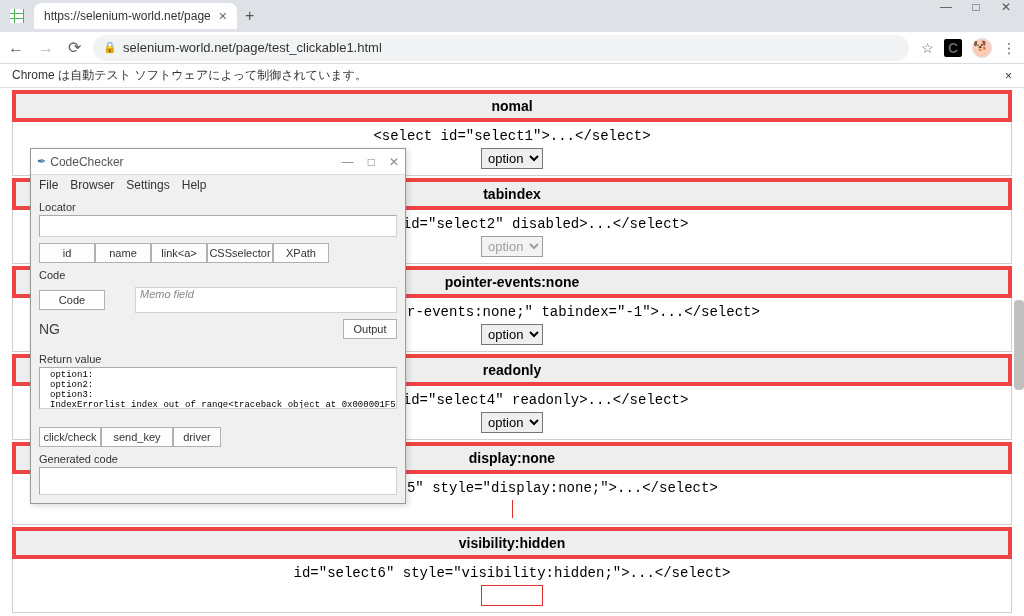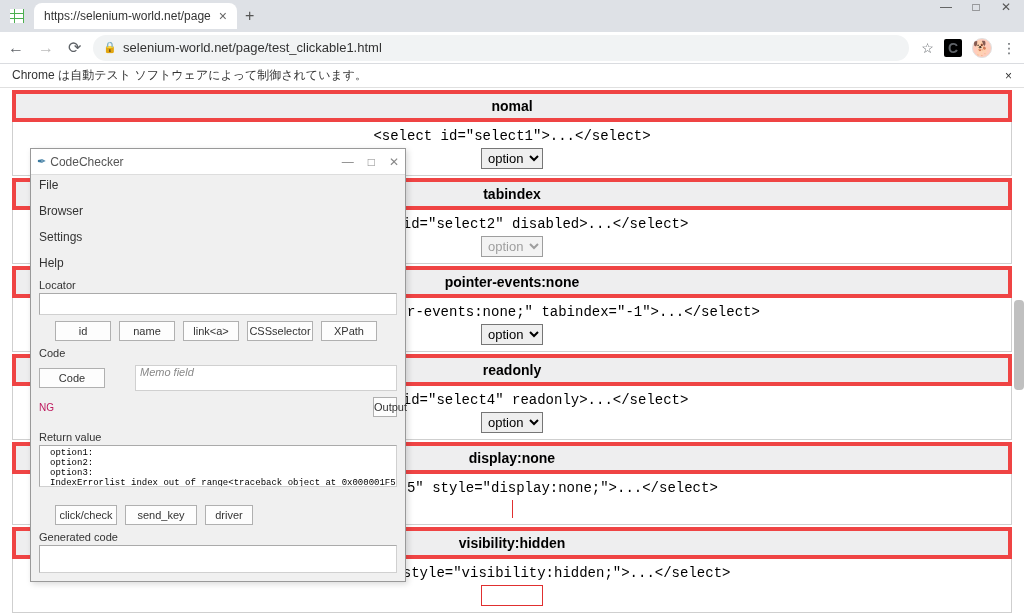--- a/index.html
+++ b/index.html
@@ -39,33 +39,33 @@
 .red-box { border: 1px solid #e03030; width: 62px; height: 21px; margin: 4px auto 0; }
 .red-line { border-left: 1px solid #e03030; height: 18px; width: 1px; margin: 4px auto 0; }
 .big-heading { border-left: 4px solid #2a6890; padding: 2px 8px; font-size: 20px; font-weight: 500; color: #444; margin-top: 16px; }
 
 
 .codechecker { position: absolute; left: 30px; top: 148px; width: 376px; background: #f0f0f0; border: 1px solid #999; box-shadow: 2px 2px 6px rgba(0,0,0,0.15); font-size: 11px; }
 .cc-titlebar { height: 26px; background: #fff; display: flex; align-items: center; justify-content: space-between; padding: 0 6px; border-bottom: 1px solid #ddd; }
 .cc-title-left { display: flex; align-items: center; gap: 4px; color: #555; font-size: 12px; }
 .cc-feather { color: #3b7aa0; font-size: 11px; }
 .cc-wincontrols { display: flex; gap: 14px; color: #888; font-size: 12px; }
-.cc-menu { display: flex; gap: 12px; padding: 3px 8px; background: #f0f0f0; font-size: 12px; color: #333; flex-direction: column; }
+.cc-menu { display: flex; gap: 12px; padding: 3px 8px; background: #f0f0f0; font-size: 12px; color: #333; }
 .cc-body { padding: 4px 8px 8px; }
 .cc-label { font-size: 11px; color: #333; margin: 2px 0; }
 .cc-input { width: 100%; height: 22px; background: #fff; border: 1px solid #d0d0d0; border-top-color: #aaa; border-left-color: #aaa; }
-.cc-btn-row { display: flex; gap: 8px; margin: 6px 16px; }
+.cc-btn-row { display: flex; gap: 0; margin: 6px 0; }
 .cc-btn { background: #fdfdfd; border: 1px solid #b0b0b0; font-size: 11px; padding: 3px 0; text-align: center; color: #333; cursor: default; }
 .cc-btn.w { width: 56px; }
 .cc-btn.wm { width: 66px; }
 .cc-code { width: 100%; height: 52px; background: #fff; border: 1px solid #d0d0d0; border-top-color: #aaa; border-left-color: #aaa; padding: 2px 3px; font-family: "Courier New", monospace; font-size: 9px; line-height: 10px; white-space: pre; overflow: hidden; color: #000; }
 .cc-memo-row { display: flex; gap: 30px; margin: 6px 0; align-items: center; }
 .cc-memo { flex: 1; height: 26px; background: #fff; border: 1px solid #d0d0d0; padding: 0 4px; font-size: 11px; color: #888; font-style: italic; }
 .cc-ng-row { display: flex; justify-content: space-between; align-items: center; margin: 6px 0 14px; }
-.cc-ng { color: #be185d; font-size: 10px; }
+.cc-ng { color: #404040; font-size: 14px; }
 .cc-return { width: 100%; height: 42px; background: #fff; border: 1px solid #d0d0d0; border-top-color: #aaa; border-left-color: #aaa; padding: 2px 10px; font-family: "Courier New", monospace; font-size: 9px; line-height: 10px; white-space: pre; color: #000; margin-bottom: 18px; overflow: hidden; }
 .cc-gen { width: 100%; height: 28px; background: #fff; border: 1px solid #d0d0d0; border-top-color: #aaa; border-left-color: #aaa; margin-top: 2px; }
 .scroll-hint { position: absolute; right: 0; top: 300px; width: 10px; height: 90px; background: #c0c0c0; border-radius: 4px; }
 </style>
 </head>
 <body>
 
 <div class="browser-top">
   <div class="browser-tabs">
     <div class="green-btn">
@@ -170,21 +170,21 @@
       <div class="cc-btn wm">CSSselector</div>
       <div class="cc-btn w">XPath</div>
     </div>
     <div class="cc-label">Code</div>
     <div class="cc-memo-row">
       <div class="cc-btn" style="width:66px">Code</div>
       <div class="cc-memo">Memo field</div>
     </div>
     <div class="cc-ng-row">
       <span class="cc-ng">NG</span>
-      <div class="cc-btn" style="width:24px">Output</div>
+      <div class="cc-btn" style="width:54px">Output</div>
     </div>
     <div class="cc-label">Return value</div>
     <div class="cc-return">option1:
 option2:
 option3:
 IndexErrorlist index out of range&lt;traceback object at 0x000001F55B0032C8&gt;</div>
     <div class="cc-btn-row">
       <div class="cc-btn" style="width:62px">click/check</div>
       <div class="cc-btn" style="width:72px">send_key</div>
       <div class="cc-btn" style="width:48px">driver</div>

